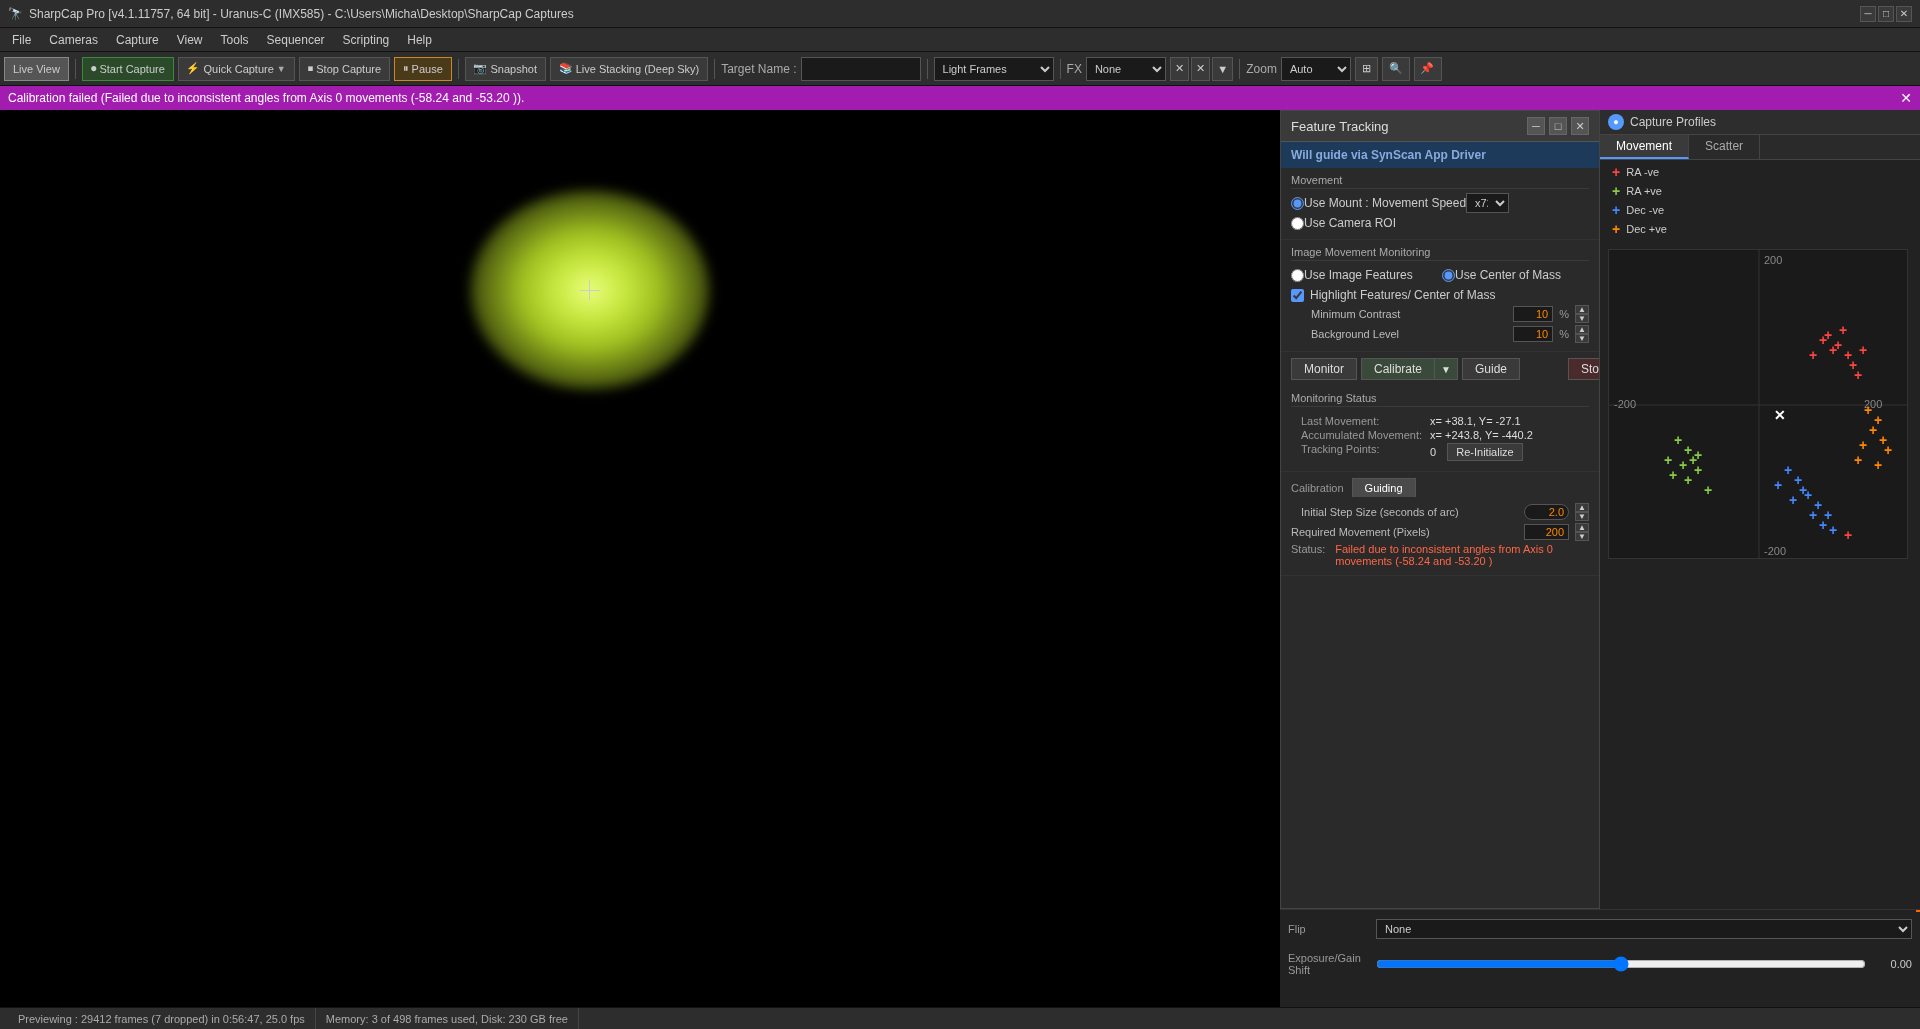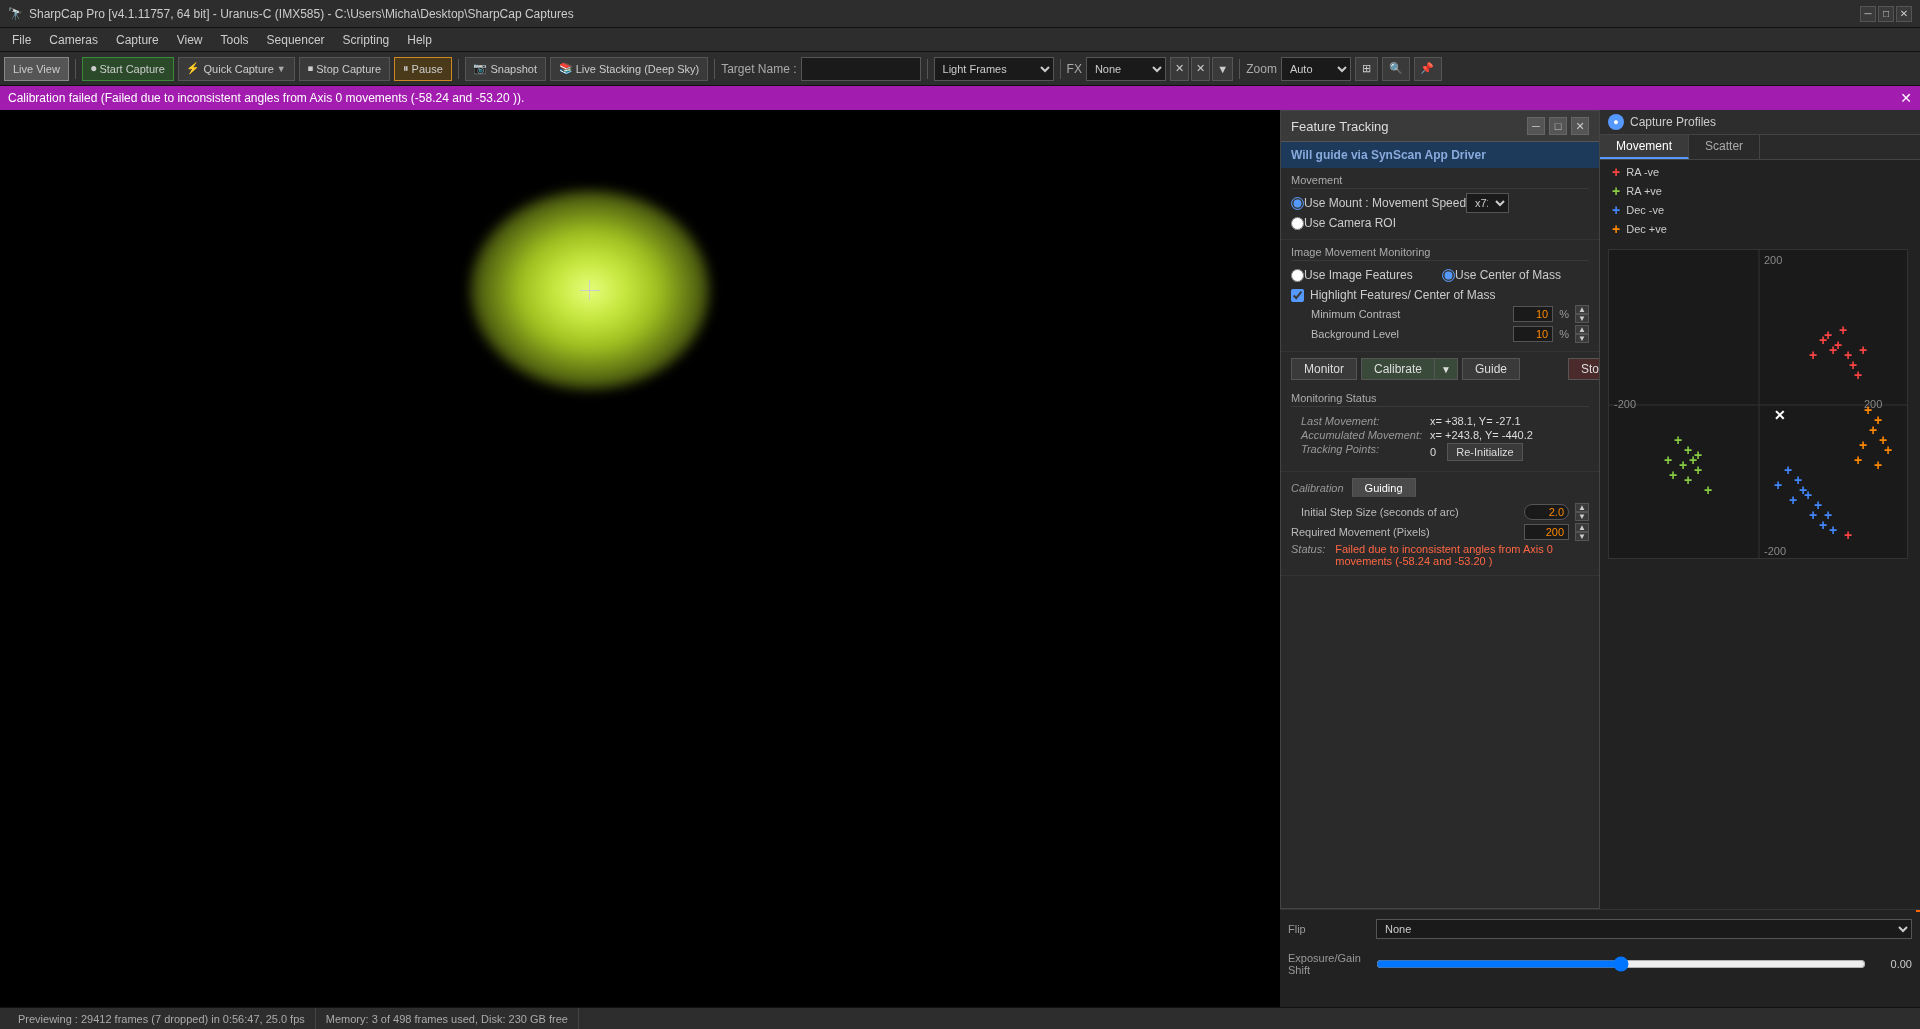--- a/index.html
+++ b/index.html
@@ -163,21 +163,21 @@
       background: #3a4a3a;
       border: 1px solid #555;
       color: #ddd;
       padding: 3px 6px;
       font-size: 10px;
       cursor: pointer;
     }
 
     
     .status-grid { display: grid; grid-template-columns: auto 1fr; gap: 2px 8px; padding: 4px 10px; }
-    .status-key { color: #999; font-size: 11px; font-style: italic; }
+    .status-key { color: #999; font-size: 11px; }
     .status-val { color: #ddd; font-size: 11px; }
     .reinit-btn {
       background: #3a3a3a;
       border: 1px solid #555;
       color: #ddd;
       padding: 2px 8px;
       font-size: 11px;
       cursor: pointer;
     }
 

